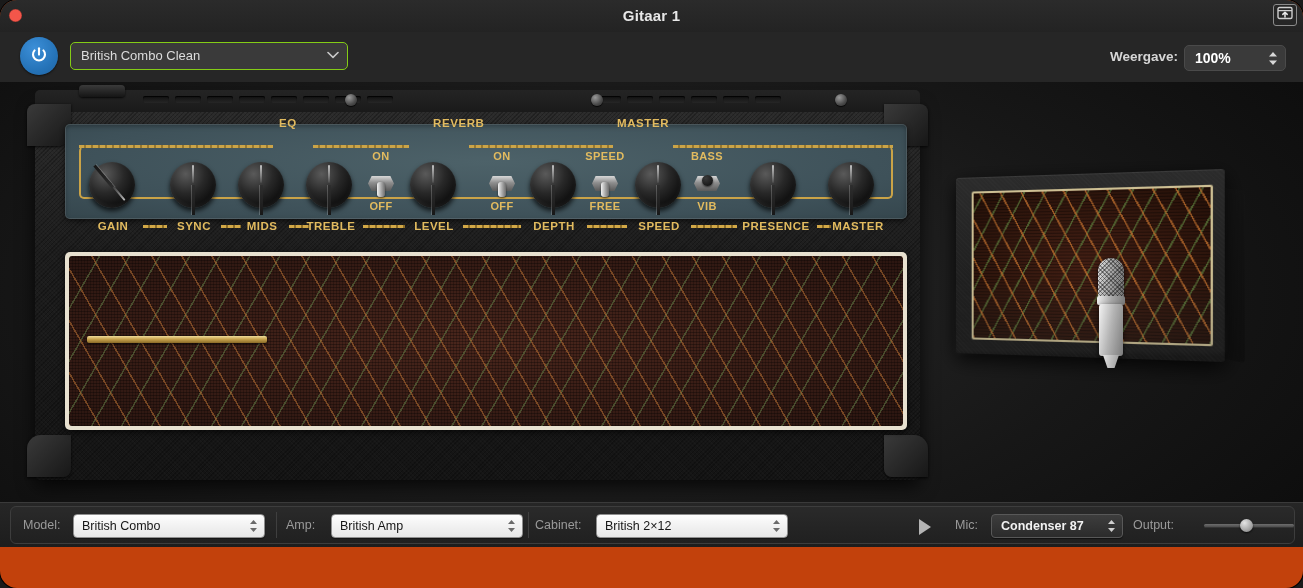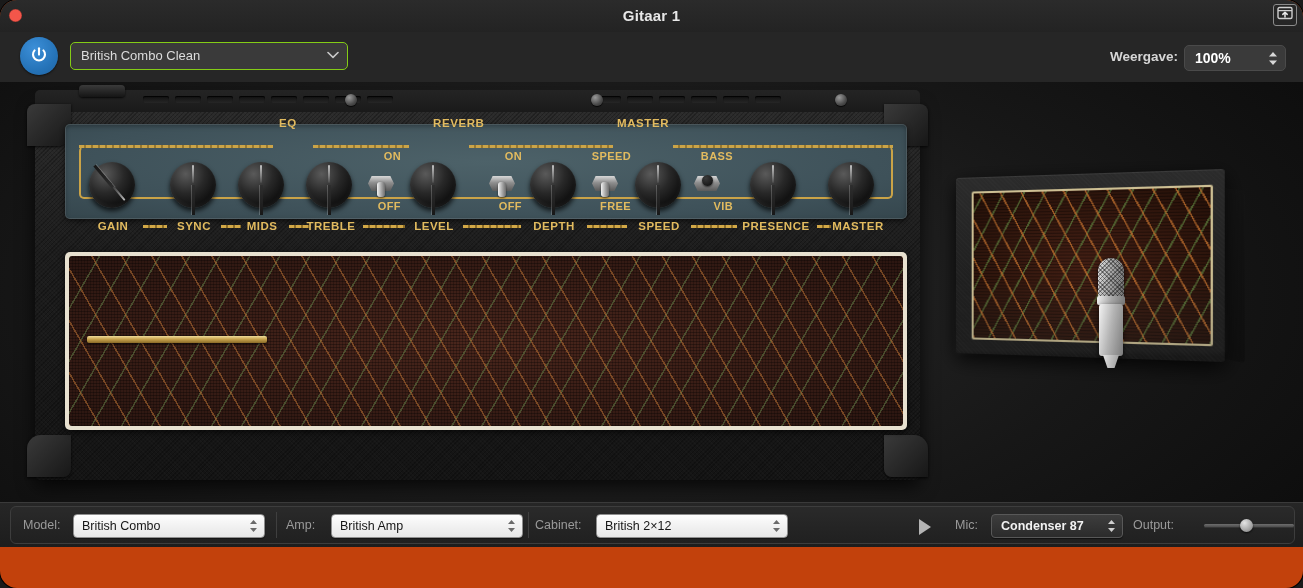--- a/index.html
+++ b/index.html
@@ -175,21 +175,21 @@
   .toggle .stick{
     position:absolute;left:9px;width:8px;height:15px;border-radius:3px;
     background:linear-gradient(90deg,#f2f2f2,#a6a6a6 55%,#6d6d6d);
     box-shadow:0 1px 2px rgba(0,0,0,.6);
   }
   .toggle.down .stick{top:12px;}
   .toggle.mid .stick{top:5px;height:11px;width:11px;left:7.5px;border-radius:50%;
     background:radial-gradient(circle at 35% 30%,#3a3a3a,#0c0c0c);}
   .tog-lbl{
     position:absolute;color:#e2bb5f;font-size:11px;font-weight:bold;letter-spacing:.4px;
-    text-align:right;
+    text-align:center;
   }
   .knob-lbl{
     position:absolute;color:#e2bb5f;font-size:11.5px;font-weight:bold;letter-spacing:.5px;
     text-align:center;
   }
   .lbl-dash{
     position:absolute;height:3px;
     background:repeating-linear-gradient(90deg,#d2a847 0 5px,#8d6d26 5px 7px);
   }
 

